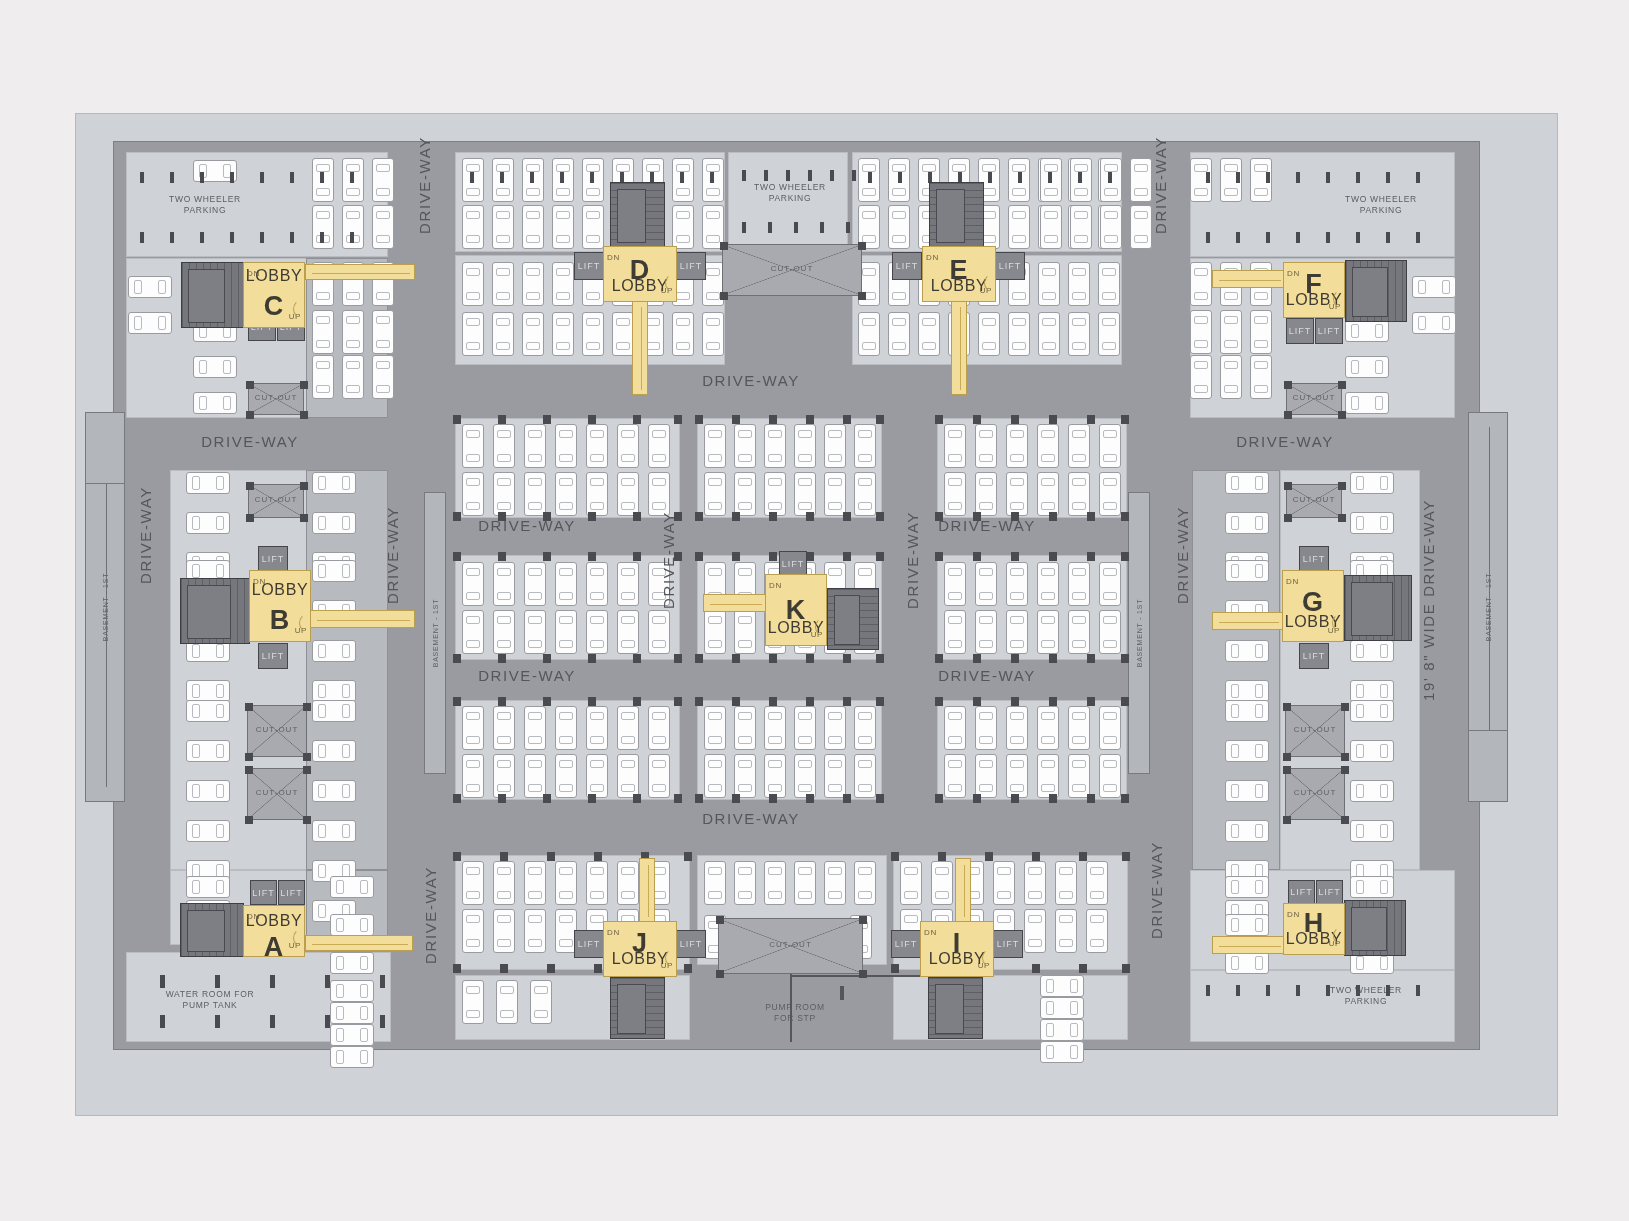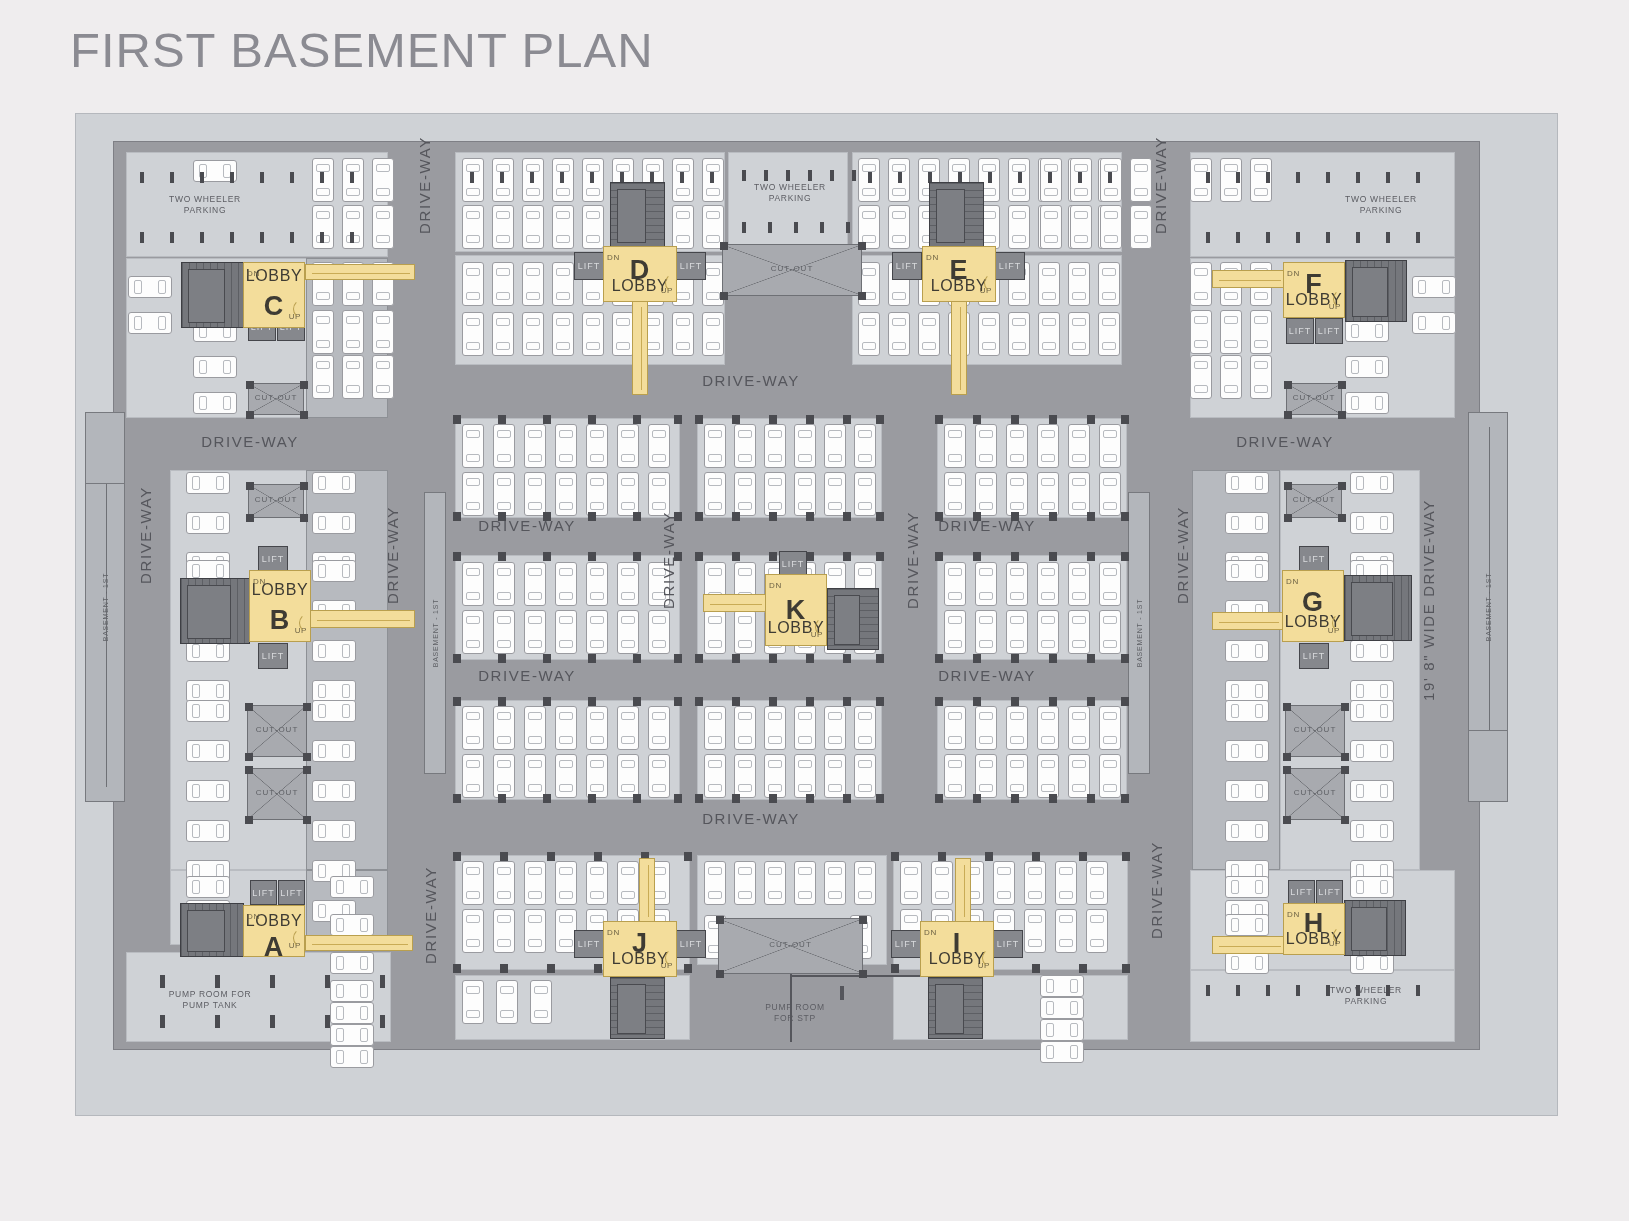--- a/index.html
+++ b/index.html
@@ -76,21 +76,20 @@
   .ramp .arrow{position:absolute;background:#6e7075;}
   .ramp .rl{position:absolute;font-size:7px;letter-spacing:.8px;color:#5f6166;}
   
   .wall{position:absolute;background:#b7babf;border:1px solid #8d9095;box-sizing:border-box;}
 </style>
 </head>
 <body>
 
 <div id="page">
 
-  <div id="title">FIRST BASEMENT PLAN</div>
 
   <div id="plate"></div>
 
   <div id="slab"></div>
 
   <div id="bays">
       <div class="bay edge" style="left: 126px; top: 152px; width: 262px; height: 105px;"></div>
       <div class="bay edge" style="left: 126px; top: 258px; width: 262px; height: 160px;"></div>
       <div class="bay edge" style="left: 455px; top: 152px; width: 270px; height: 100px;"></div>
       <div class="bay edge" style="left: 455px; top: 255px; width: 270px; height: 110px;"></div>
@@ -997,21 +996,21 @@
       </div>
       <div class="lbl sm" style="left: 1381px; top: 205px; transform: translate(-50%, -50%);">
         <div>TWO WHEELER</div>
         <div>PARKING</div>
       </div>
       <div class="lbl sm" style="left: 1366px; top: 996px; transform: translate(-50%, -50%);">
         <div>TWO WHEELER</div>
         <div>PARKING</div>
       </div>
       <div class="lbl sm" style="left: 210px; top: 1000px; transform: translate(-50%, -50%);">
-        <div>PUMP ROOM FOR</div>
+        <div>WATER ROOM FOR</div>
         <div>PUMP TANK</div>
       </div>
       <div class="lbl sm" style="left: 795px; top: 1013px; transform: translate(-50%, -50%);">
         <div>PUMP ROOM</div>
         <div>FOR STP</div>
       </div>
       <div class="col" style="left: 790px; top: 974px; width: 2px; height: 68px; background: rgb(85, 86, 92);"></div>
       <div class="col" style="left: 790px; top: 975px; width: 180px; height: 1.5px; background: rgb(85, 86, 92);"></div>
       <div class="col" style="left: 840px; top: 986px; width: 4px; height: 14px; background: rgb(85, 86, 92);"></div>
     </div>

